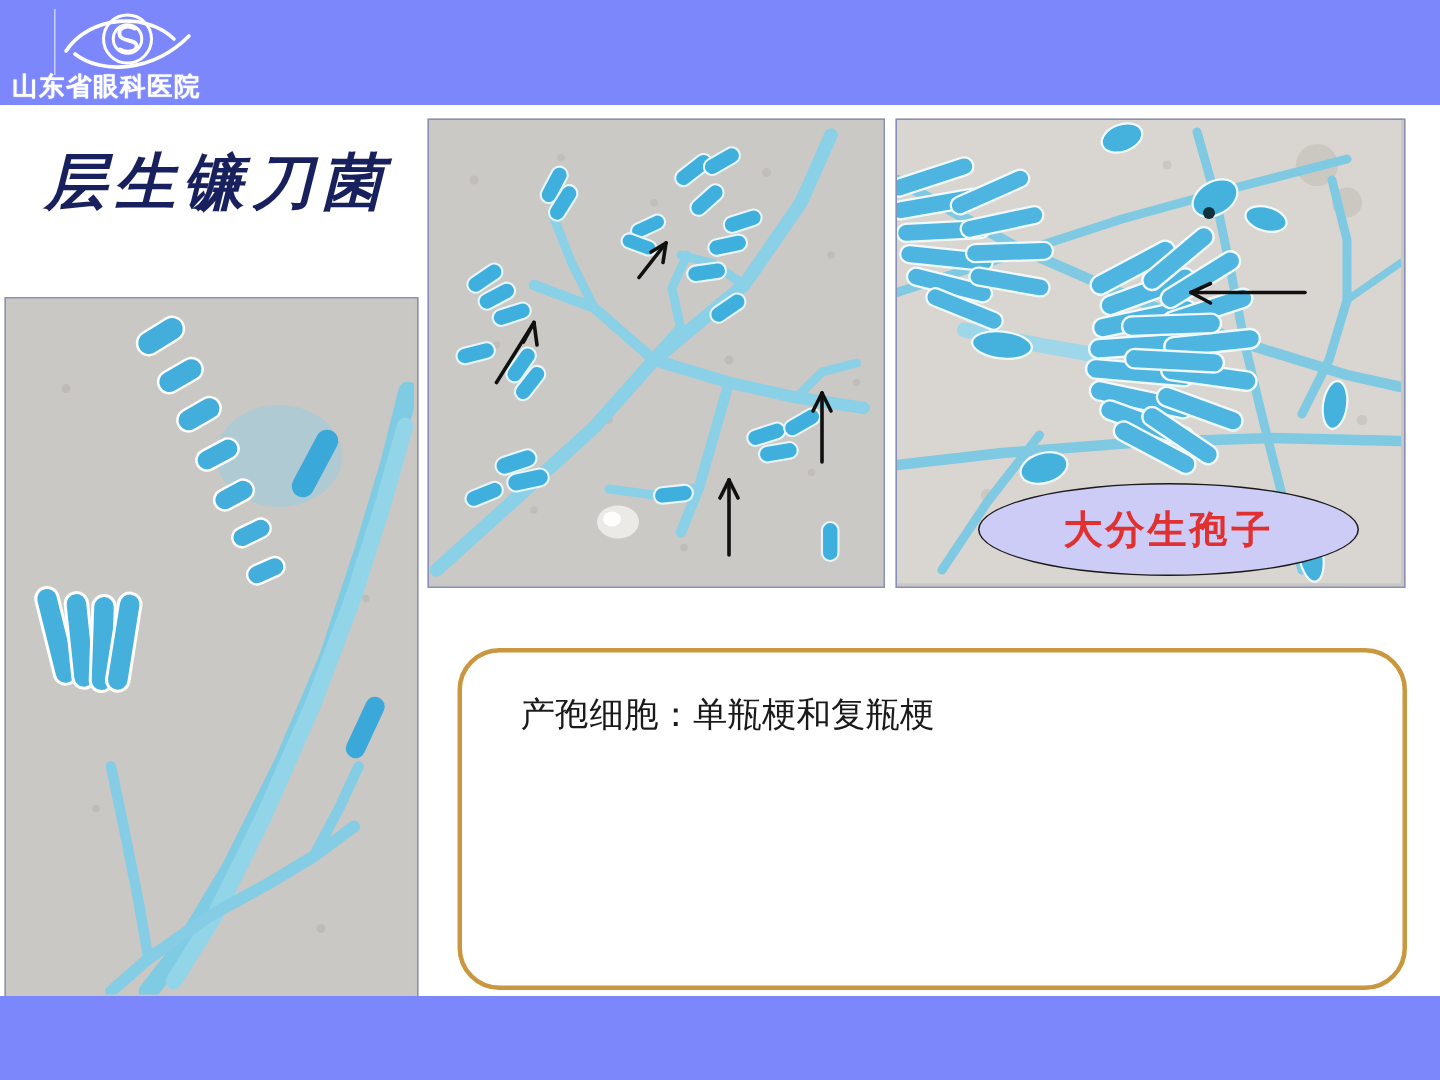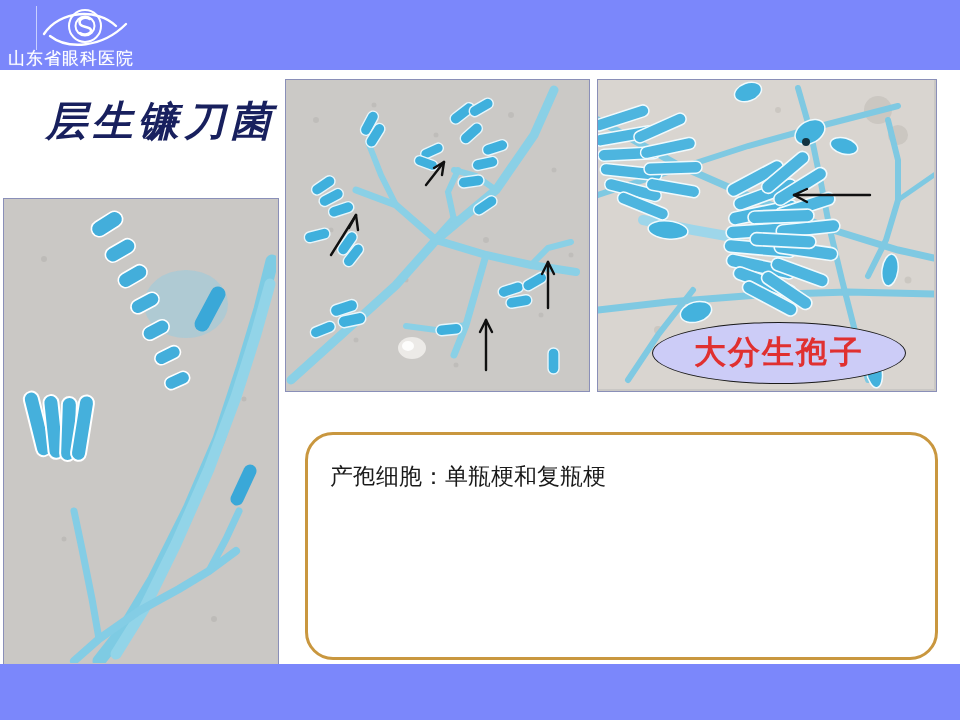--- a/index.html
+++ b/index.html
@@ -38,21 +38,21 @@
     left: 40px; top: 4px;
     width: 100px; height: 48px;
   }
   .hospital-name {
     position: absolute;
     left: 8px; top: 47px;
     width: 132px;
     height: 22px;
     color: #ffffff;
     font-size: 17px;
-    font-weight: normal;
+    font-weight: bold;
     letter-spacing: 1px;
     line-height: 22px;
     white-space: nowrap;
     font-family: "DejaVu Sans", "Liberation Sans", sans-serif;
     text-shadow: 0 0 1px rgba(255,255,255,0.6);
   }
 
   
   .footer-band {
     position: absolute;
@@ -67,21 +67,20 @@
     left: 30px; top: 96px;
     width: 250px;
     color: #18205e;
     font-size: 41px;
     font-weight: bold;
     letter-spacing: 5px;
     line-height: 50px;
     white-space: nowrap;
     font-family: "Liberation Serif", "DejaVu Serif", serif;
     font-style: italic;
-    margin-left: 16px;
   }
 
   
   .micro {
     position: absolute;
     border: 1px solid #8a8fb8;
     overflow: hidden;
     background: #c9c7c4;
   }
   .micro svg { display: block; }
@@ -97,37 +96,37 @@
     width: 252px; height: 60px;
     border: 1.5px solid #1a1a1a;
     border-radius: 50%;
     background: #ccccf7;
     display: flex;
     align-items: center;
     justify-content: center;
   }
   .callout-text {
     color: #e03030;
-    font-size: 32px;
+    font-size: 26px;
     font-weight: bold;
     letter-spacing: 2px;
     white-space: nowrap;
     font-family: "Liberation Serif", "DejaVu Serif", serif;
   }
 
   
   .desc-box {
     position: absolute;
     left: 305px; top: 432px;
     width: 633px; height: 228px;
     box-sizing: border-box;
     border: 3px solid #c9973f;
     border-radius: 28px;
     background: #ffffff;
-    padding: 18px 24px 0 22px;
+    padding: 18px 24px 0 39px;
   }
   .desc-line {
     font-size: 23px;
     line-height: 48px;
     color: #1a1a1a;
     white-space: nowrap;
     font-family: "Liberation Serif", "DejaVu Serif", serif;
   }
   .desc-line.wrap { white-space: normal; line-height: 46px; }
   .hl-red { color: #c73a32; }

